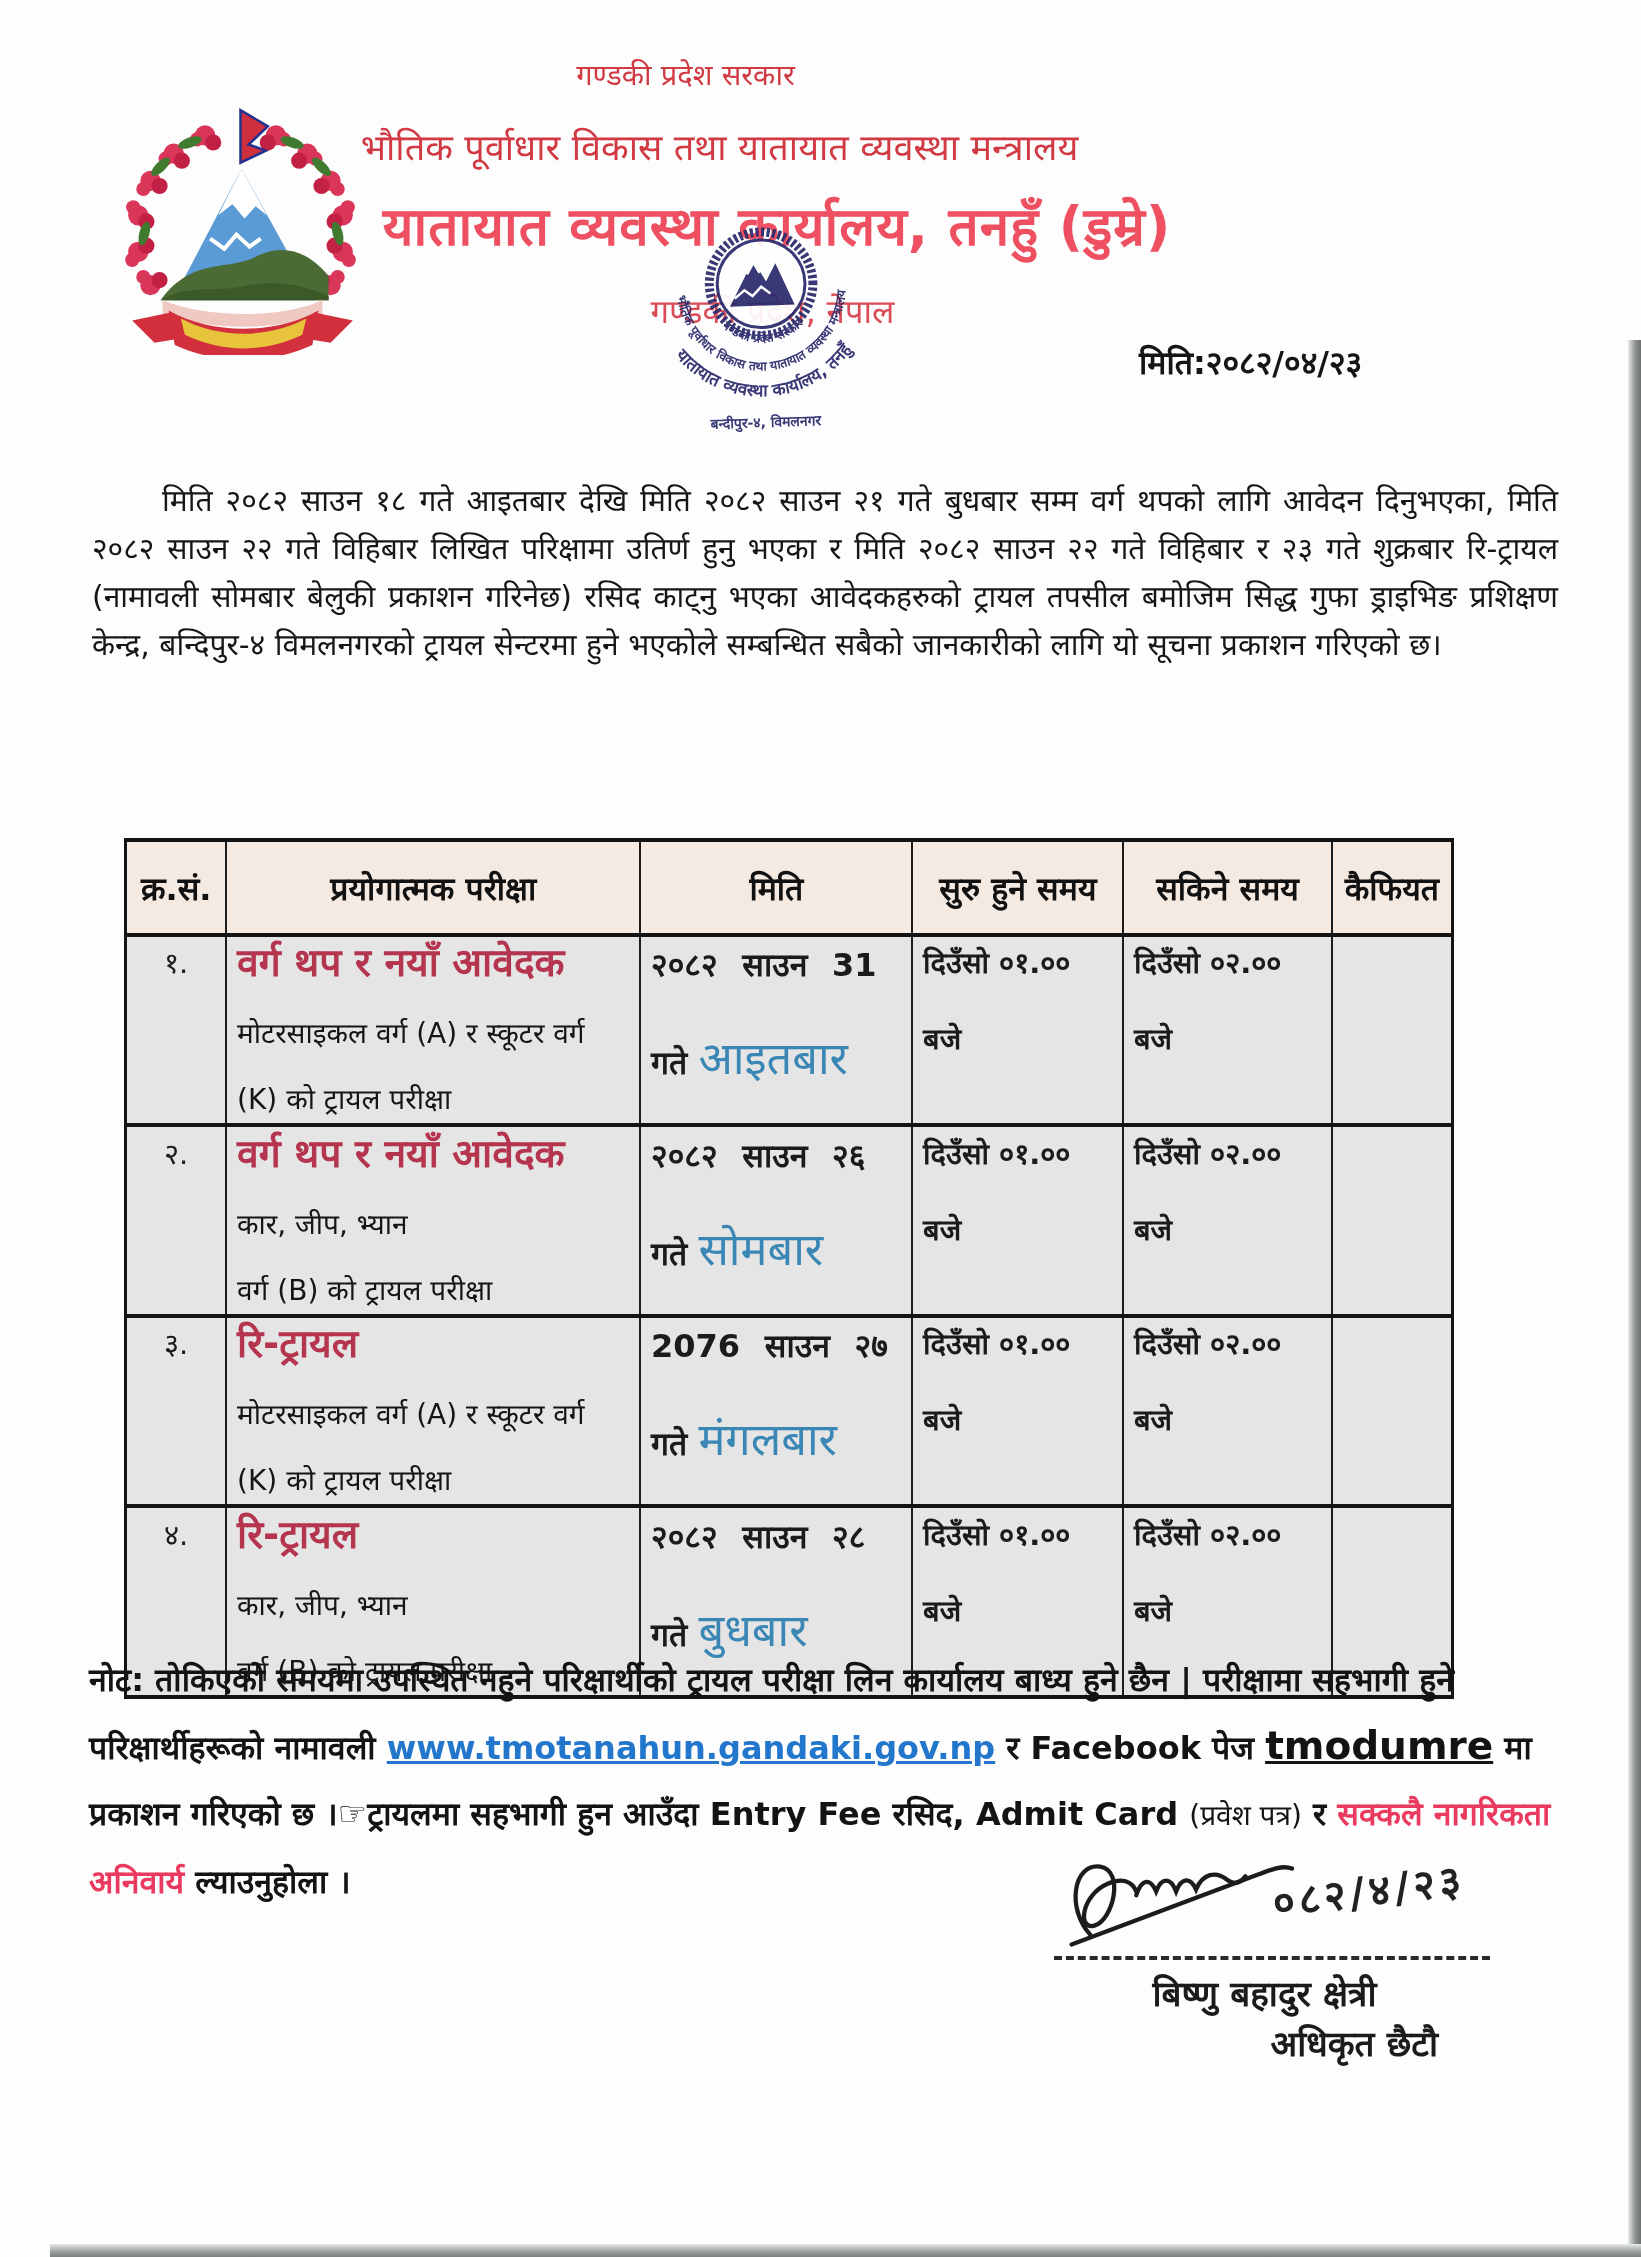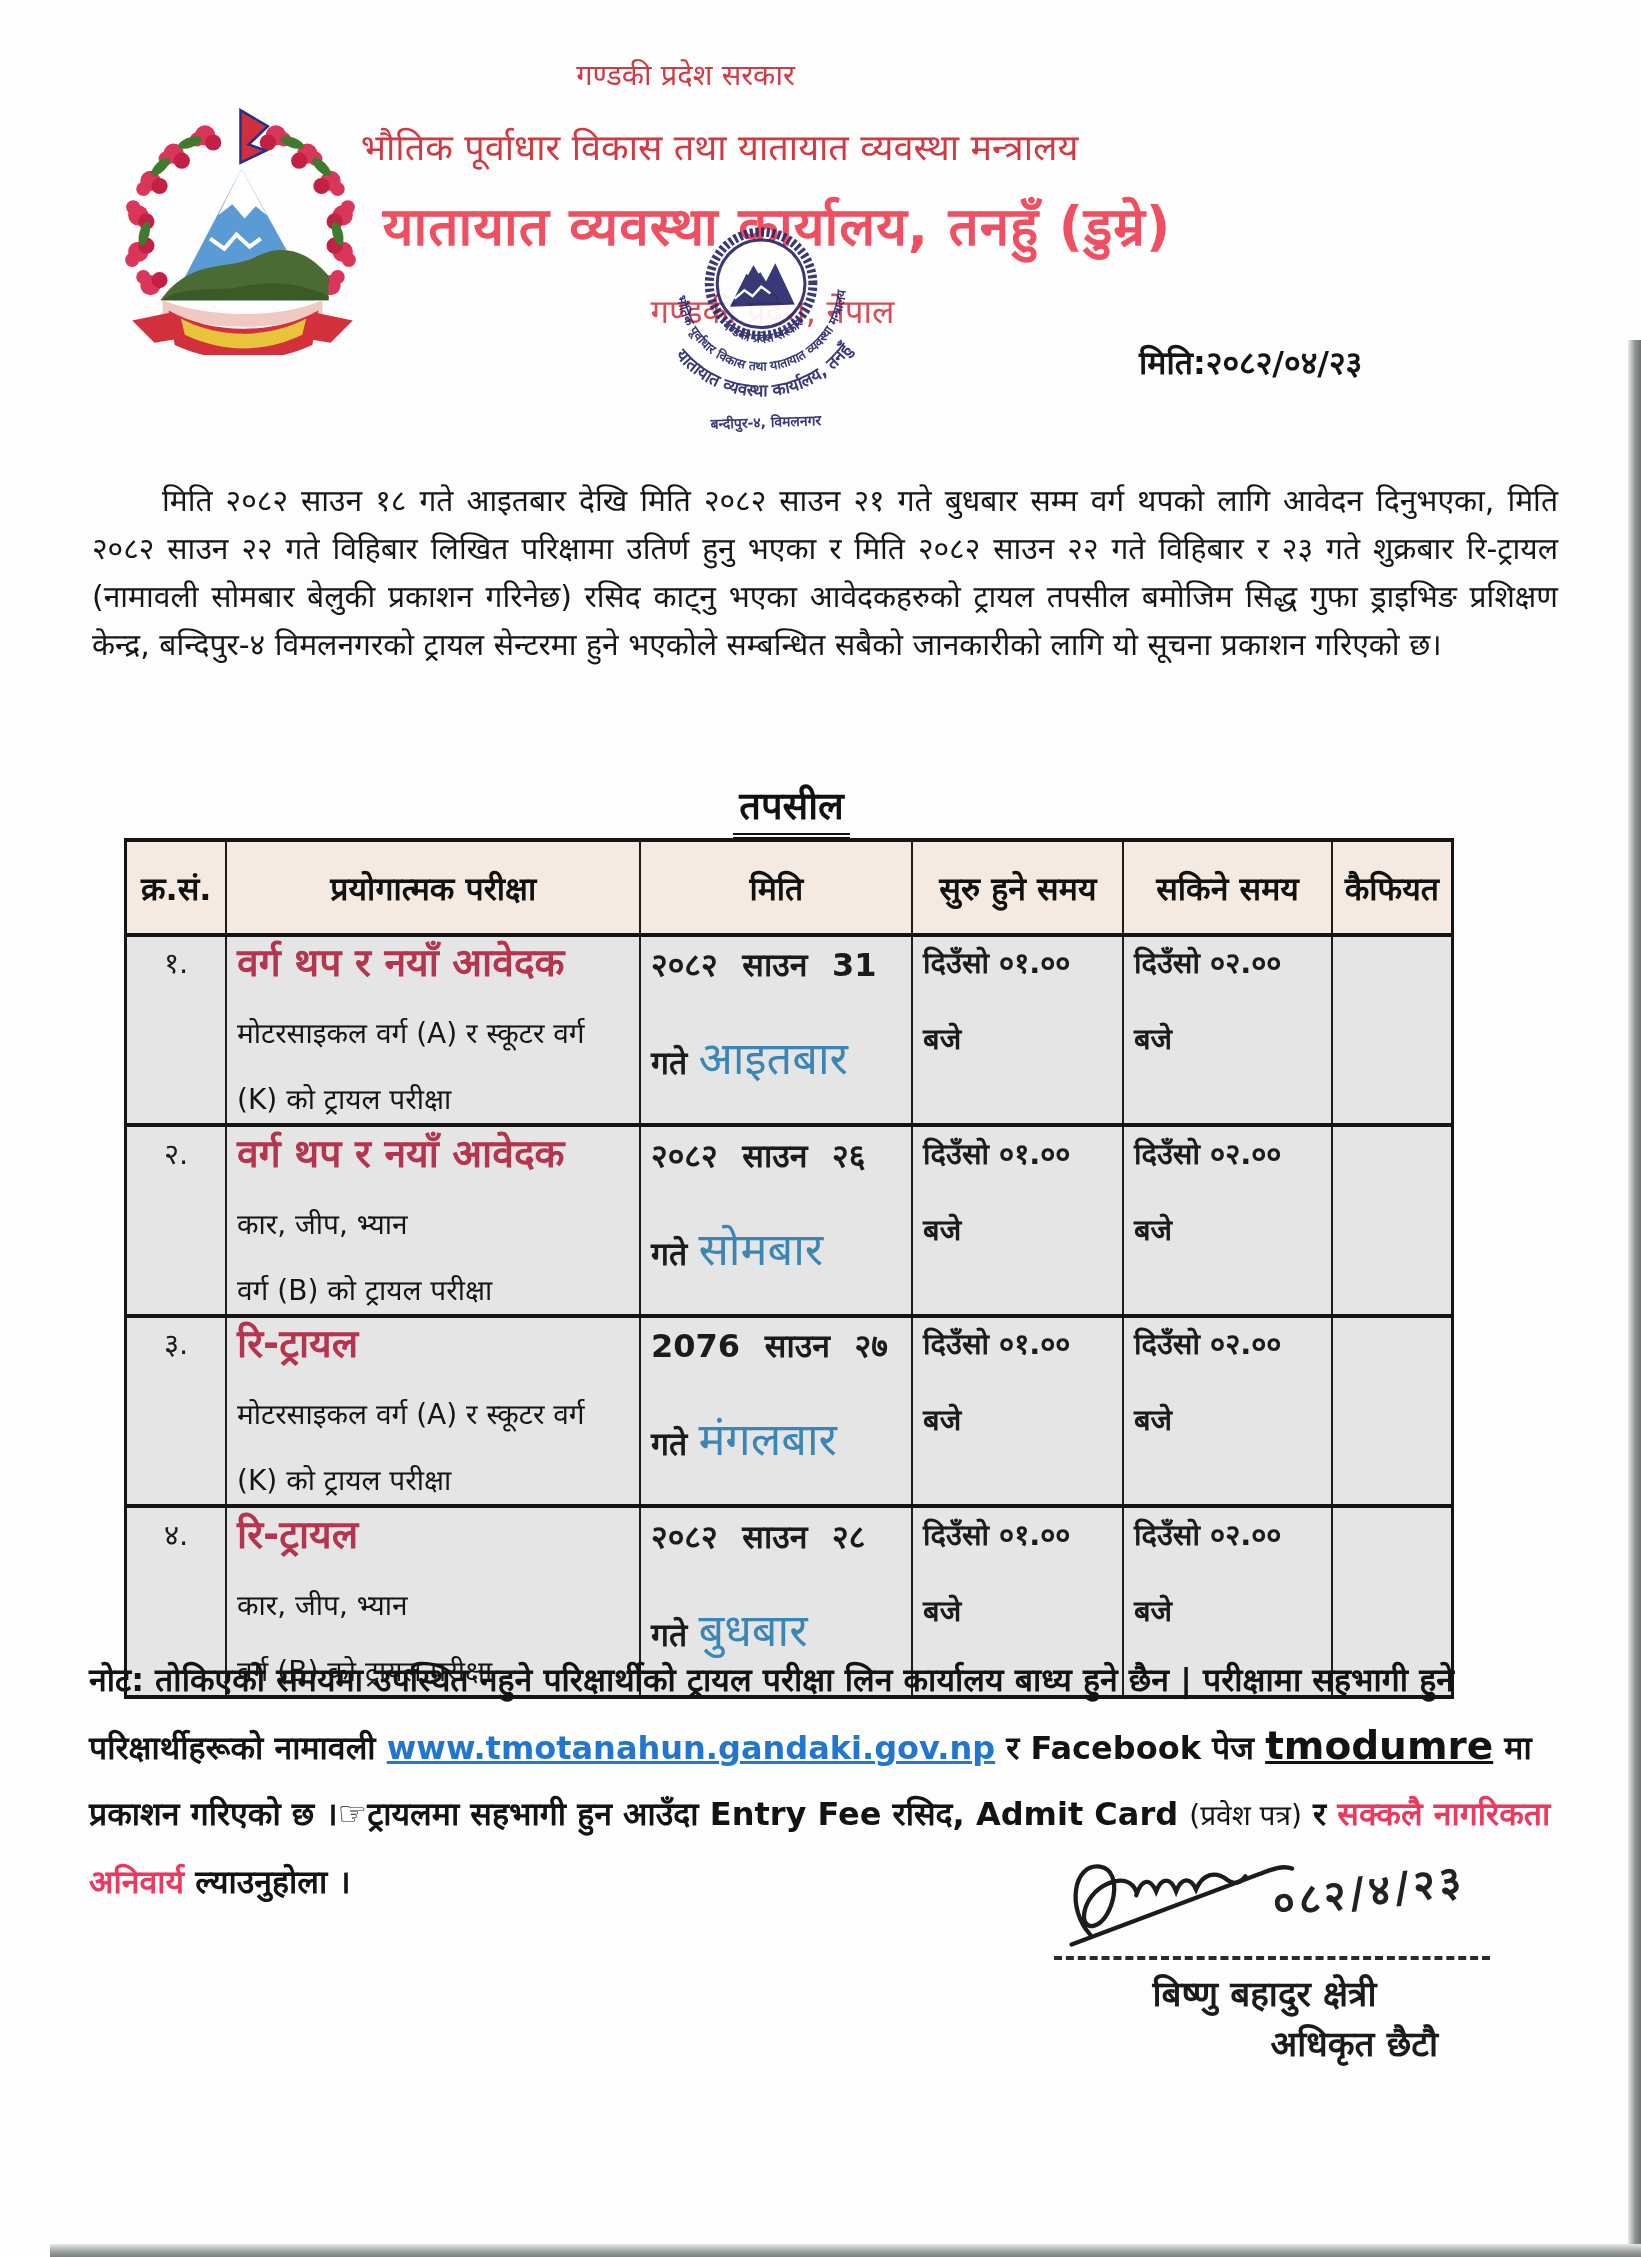--- a/index.html
+++ b/index.html
@@ -191,23 +191,20 @@
       <textPath href="#stArc2" startOffset="50%" text-anchor="middle">भौतिक पूर्वाधार विकास तथा यातायात व्यवस्था मन्त्रालय</textPath>
     </text>
     <text fill="#2b2b6e" font-size="17" font-weight="700">
       <textPath href="#stArc3" startOffset="50%" text-anchor="middle">यातायात व्यवस्था कार्यालय, तनहुँ</textPath>
     </text>
     <text x="145" y="214" text-anchor="middle" fill="#2b2b6e" font-size="14" font-weight="700">बन्दीपुर-४, विमलनगर</text>
   </svg>
 
   <div class="notice-body">मिति २०८२ साउन १८ गते आइतबार देखि मिति २०८२ साउन २१ गते बुधबार सम्म वर्ग थपको लागि आवेदन दिनुभएका, मिति २०८२ साउन २२ गते विहिबार लिखित परिक्षामा उतिर्ण हुनु भएका र मिति २०८२ साउन २२ गते विहिबार र २३ गते शुक्रबार रि-ट्रायल (नामावली सोमबार बेलुकी प्रकाशन गरिनेछ) रसिद काट्नु भएका आवेदकहरुको ट्रायल तपसील बमोजिम सिद्ध गुफा ड्राइभिङ प्रशिक्षण केन्द्र, बन्दिपुर-४ विमलनगरको ट्रायल सेन्टरमा हुने भएकोले सम्बन्धित सबैको जानकारीको लागि यो सूचना प्रकाशन गरिएको छ।</div>
 
-  <div class="tbl-caption">
-    <span>तपसील</span>
-  </div>
 
   <table class="sched">
     <colgroup>
       <col style="width:7.6%">
         <col style="width:31.2%">
         <col style="width:20.5%">
       <col style="width:15.9%">
         <col style="width:15.7%">
         <col style="width:9.1%">
     </colgroup>

